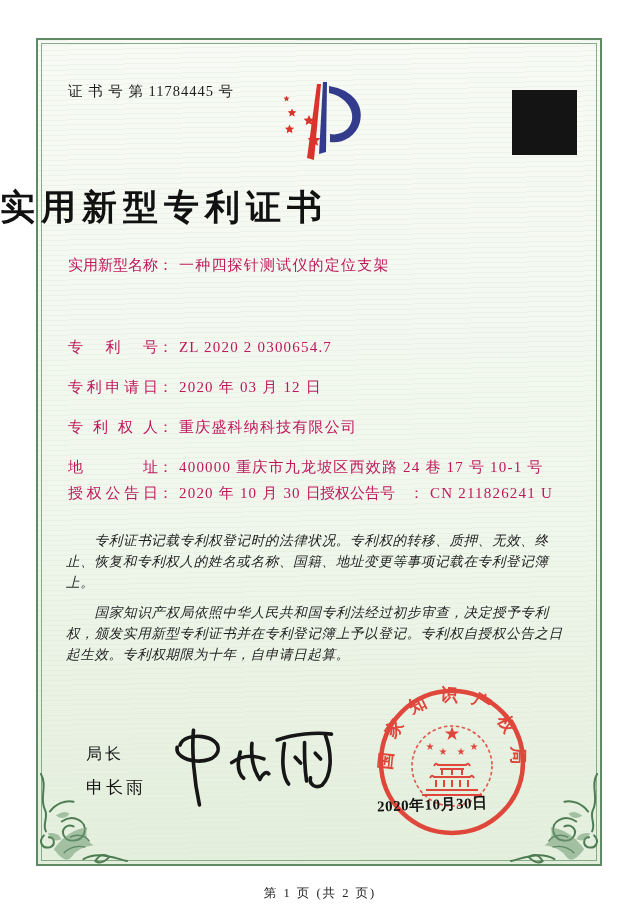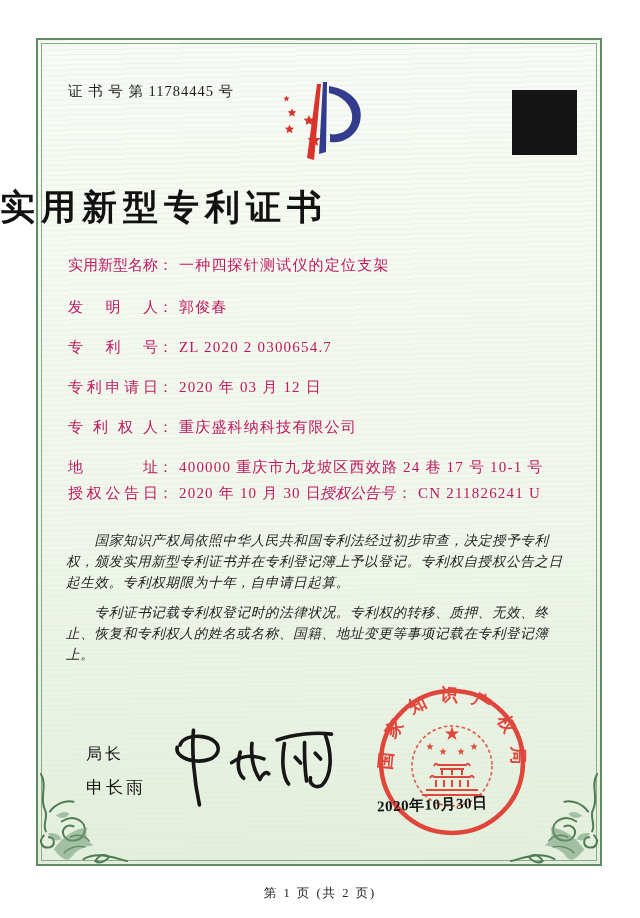--- a/index.html
+++ b/index.html
@@ -30,21 +30,21 @@
   .qr svg { width:100%; height:100%; }
 
   .title { position:absolute; left:0; top:184px; width:100%; text-align:left;
            font-size:35px; font-weight:700; letter-spacing:6px; color:#111; }
 
   .frow { position:absolute; left:68px; width:500px; font-size:15px; color:#be185d; white-space:nowrap; }
   .flabel { display:inline-block; width:90px; text-align:justify; text-align-last:justify; -moz-text-align-last:justify; vertical-align:bottom; }
   .fcolon { display:inline-block; margin-right:6px; }
   .fvalue { letter-spacing:1.2px; }
   .grant-pair { position:absolute; left:252px; top:0; white-space:nowrap; }
-  .grant-pair .glabel { margin-right:2px;font-style:italic; }
+  .grant-pair .glabel { margin-right:14px; }
 
   .legal { position:absolute; left:66px; top:530px; width:508px; font-style:italic;
            font-size:13.6px; letter-spacing:0.6px; line-height:1.55; color:#1e1e1e; }
   .legal p { text-indent:2.1em; margin-bottom:9px; }
 
   .director-title { position:absolute; left:86px; top:744px; font-size:16px; letter-spacing:3px; color:#141414; }
   .director-name  { position:absolute; left:86px; top:776px; font-size:17px; letter-spacing:3px; color:#141414; }
 
   .signature { position:absolute; left:168px; top:720px; width:172px; height:88px; }
 
@@ -249,45 +249,42 @@
           <rect x="60" y="60" width="3" height="3"></rect>
         </g>
     </svg>
   </div>
 
   <div class="title">实用新型专利证书</div>
 
   <div class="frow" style="top:256px">
     <span class="flabel">实用新型名称</span><span class="fcolon">：</span><span class="fvalue">一种四探针测试仪的定位支架</span>
   </div>
-  <div class="frow" style="top:298px">
-    <span class="flabel">发明人</span><span class="fcolon">：</span><span class="fvalue">郭俊春</span>
-  </div>
   <div class="frow" style="top:338px">
     <span class="flabel">专利号</span><span class="fcolon">：</span><span class="fvalue">ZL 2020 2 0300654.7</span>
   </div>
   <div class="frow" style="top:378px">
     <span class="flabel">专利申请日</span><span class="fcolon">：</span><span class="fvalue">2020 年 03 月 12 日</span>
   </div>
   <div class="frow" style="top:418px">
     <span class="flabel">专利权人</span><span class="fcolon">：</span><span class="fvalue">重庆盛科纳科技有限公司</span>
   </div>
   <div class="frow" style="top:458px">
     <span class="flabel">地址</span><span class="fcolon">：</span><span class="fvalue">400000  重庆市九龙坡区西效路 24 巷 17 号 10-1 号</span>
   </div>
   <div class="frow" style="top:484px">
     <span class="flabel">授权公告日</span><span class="fcolon">：</span><span class="fvalue">2020 年 10 月 30 日</span>
     <span class="grant-pair">
       <span class="glabel">授权公告号</span><span class="fcolon">：</span><span class="fvalue">CN 211826241 U</span>
     </span>
   </div>
 
   <div class="legal">
+    <p>专利证书记载专利权登记时的法律状况。专利权的转移、质押、无效、终止、恢复和专利权人的姓名或名称、国籍、地址变更等事项记载在专利登记簿上。</p>
     <p>国家知识产权局依照中华人民共和国专利法经过初步审查，决定授予专利权，颁发实用新型专利证书并在专利登记簿上予以登记。专利权自授权公告之日起生效。专利权期限为十年，自申请日起算。</p>
-    <p>专利证书记载专利权登记时的法律状况。专利权的转移、质押、无效、终止、恢复和专利权人的姓名或名称、国籍、地址变更等事项记载在专利登记簿上。</p>
   </div>
 
   <div class="director-title">局长</div>
   <div class="director-name">申长雨</div>
 
   <svg class="signature" viewBox="0 0 170 85">
     <g stroke="#161616" stroke-width="3.6" fill="none" stroke-linecap="round" stroke-linejoin="round" transform="rotate(-3 85 42)">
       <path d="M27,6 C24,26 25,56 29,80"></path>
       <path d="M10,22 C6,36 44,44 50,28 C55,12 18,6 13,20"></path>
       <path d="M72,30 C68,42 68,50 74,56"></path>

